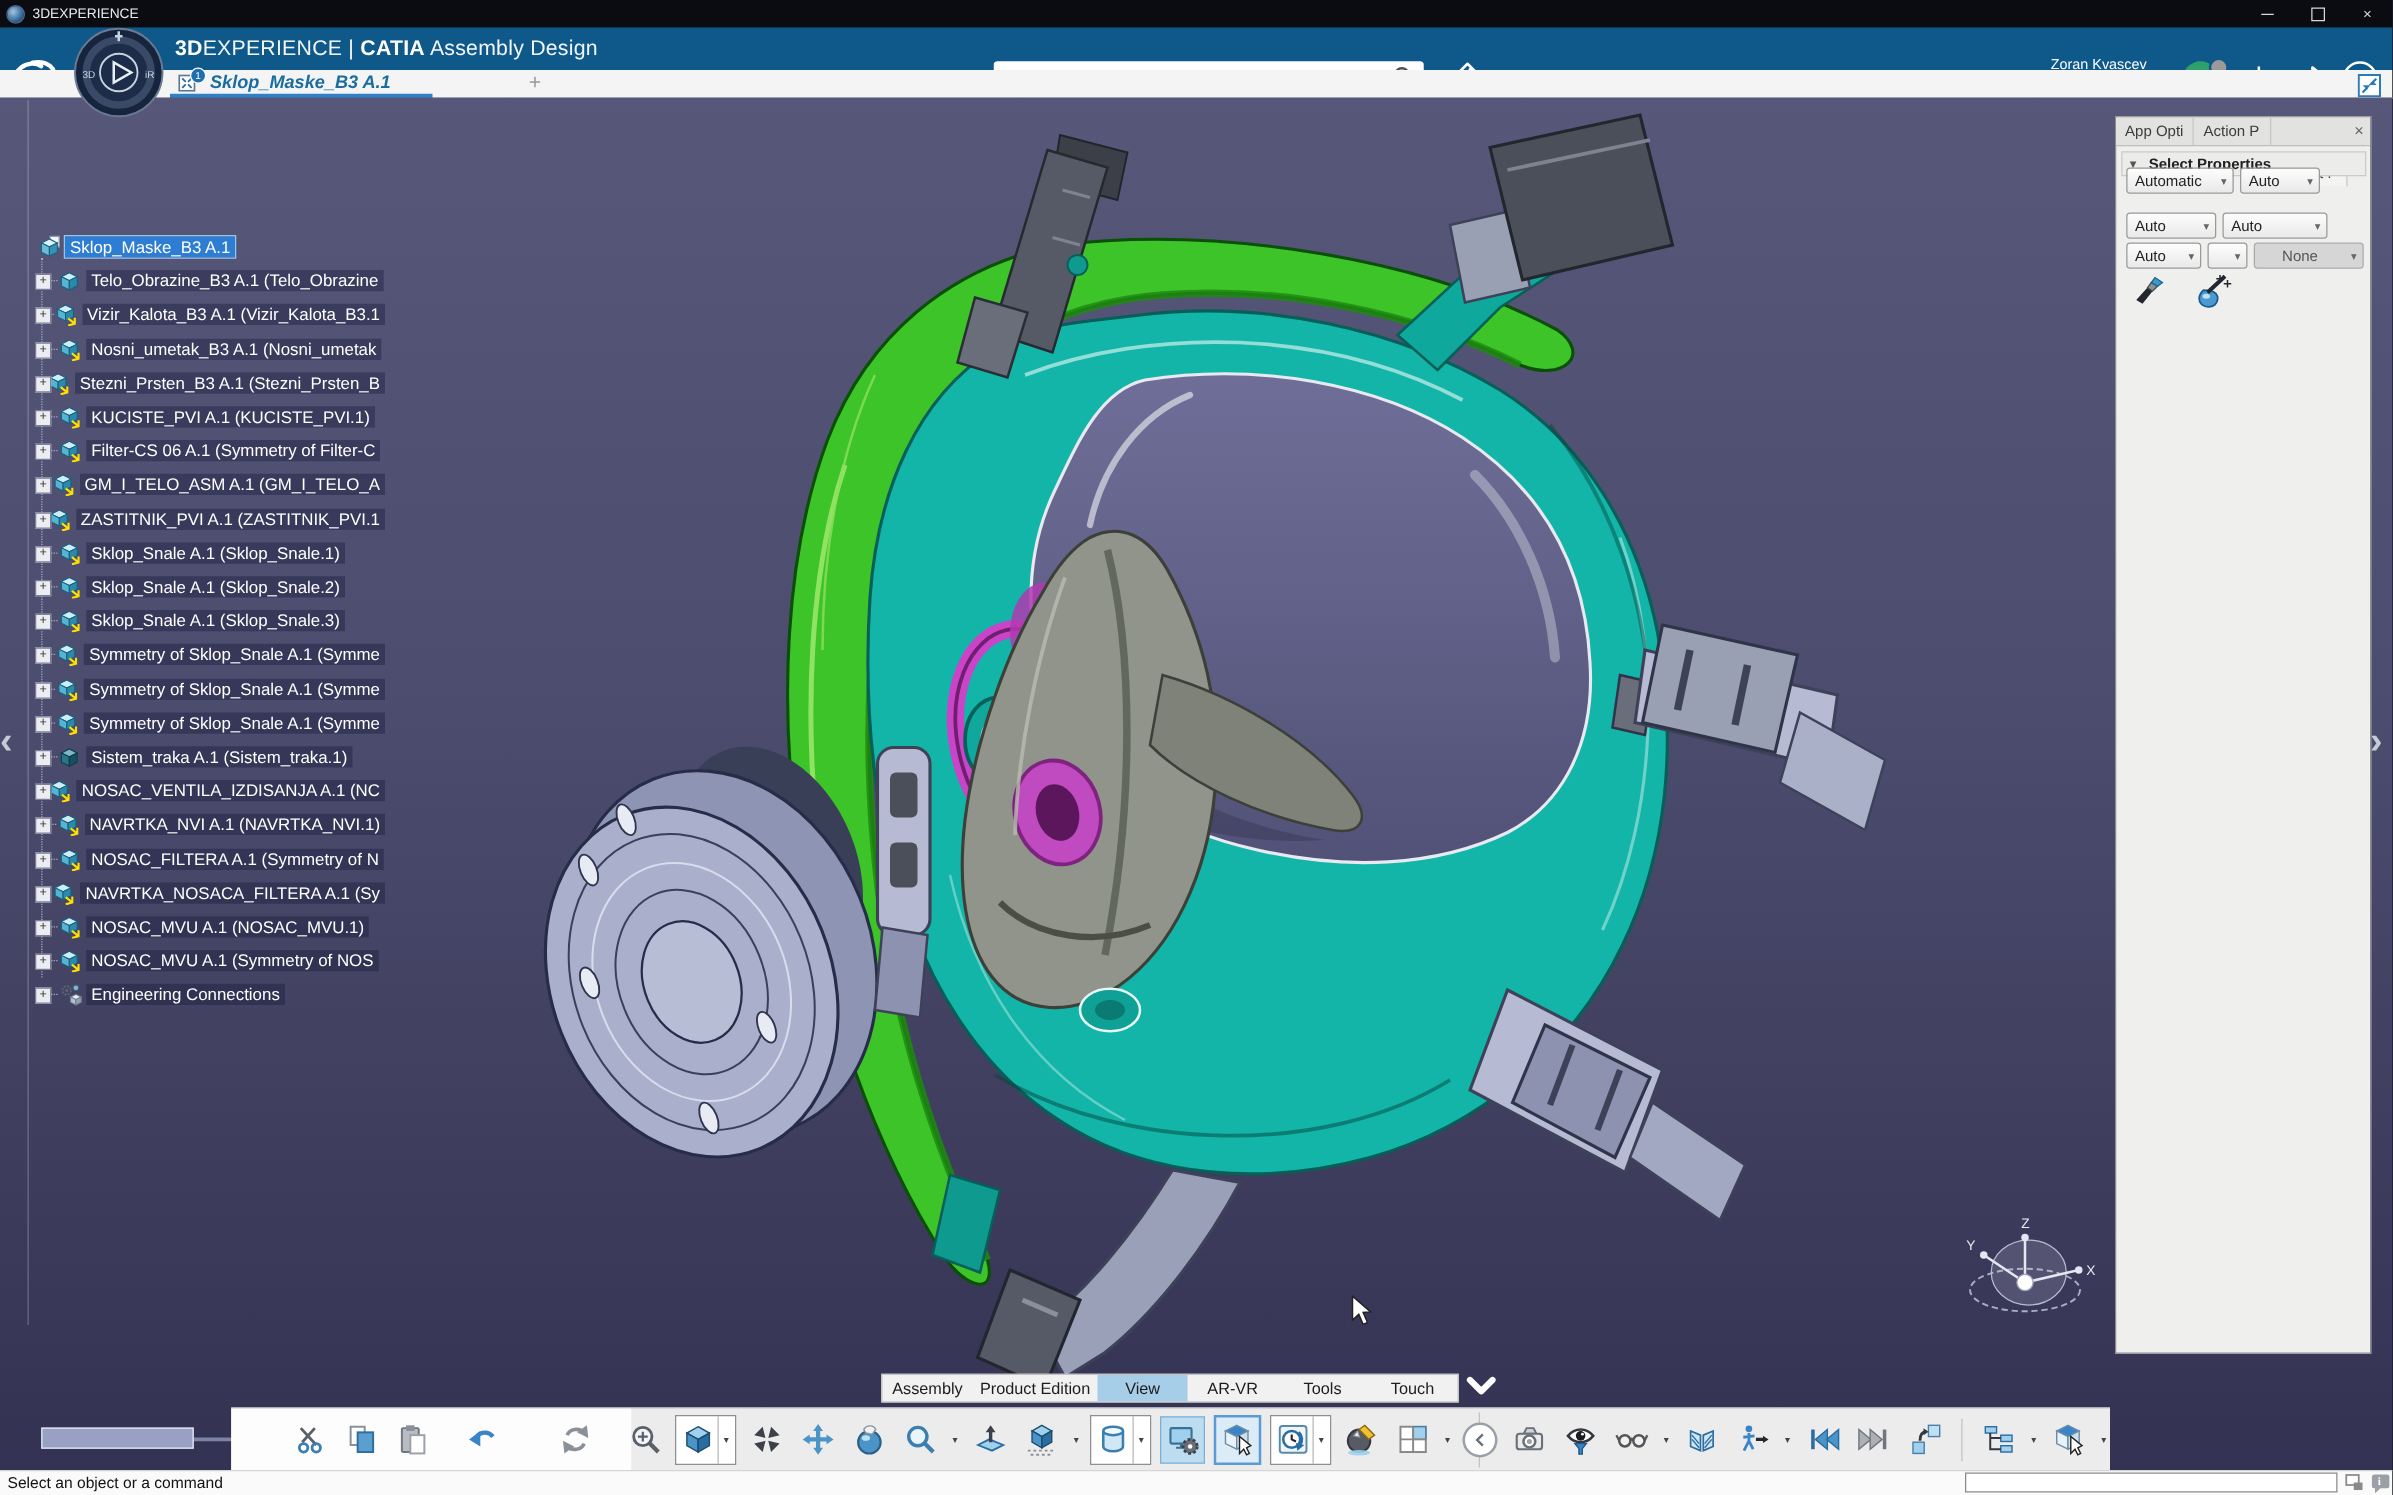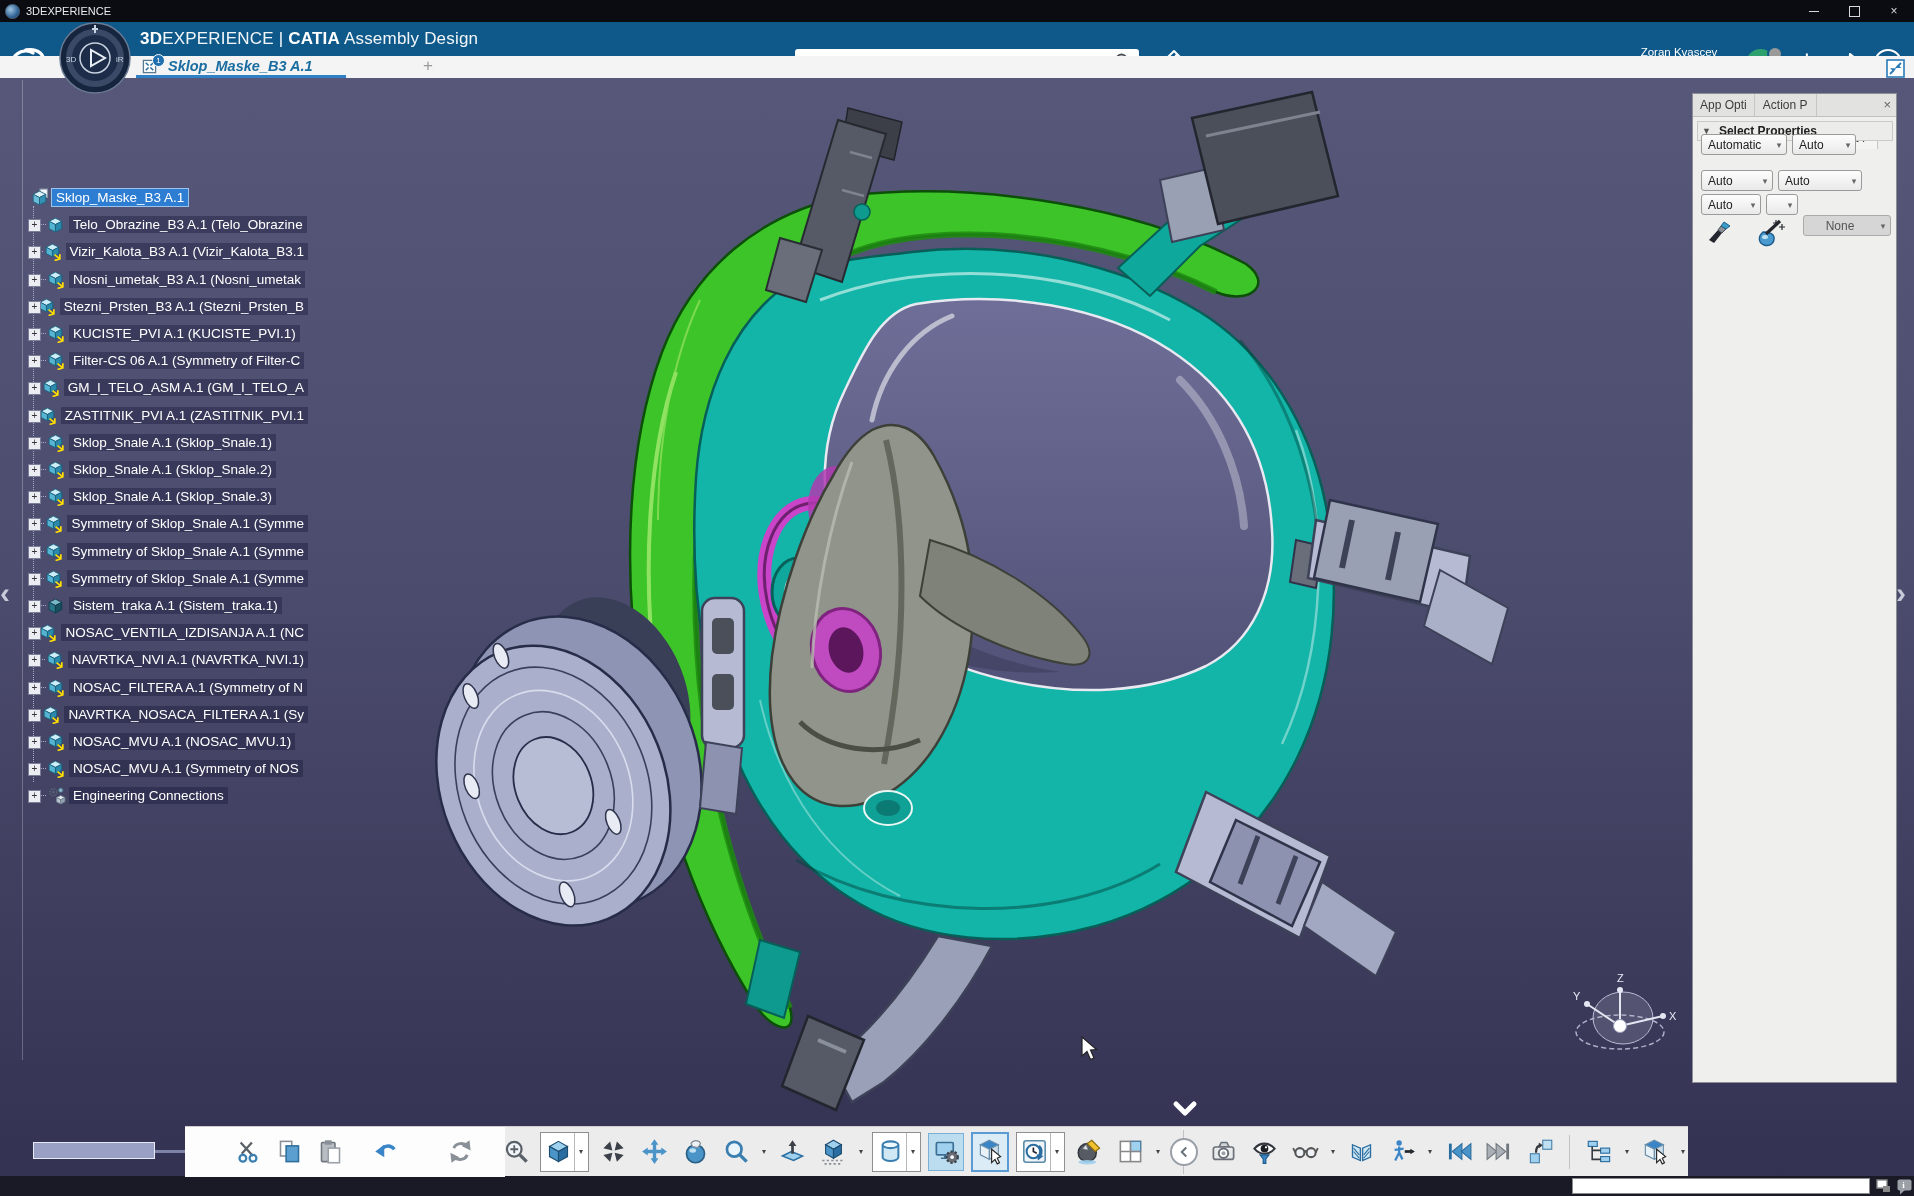--- a/index.html
+++ b/index.html
@@ -97,21 +97,21 @@
   .rp-close{margin-left:auto;width:18px;text-align:center;color:#666;font-size:13px;line-height:22px;}
   .rp-section{position:absolute;left:4px;top:27px;width:194px;height:18px;background:#ececeb;
               border:1px solid #cacaca;display:flex;align-items:center;}
   .rp-section .tri{color:#555;font-size:9px;margin:0 8px 0 4px;}
   .rp-section .stitle{font-weight:bold;font-size:12px;color:#222;}
   .combo-row{position:absolute;left:8px;display:flex;gap:5px;}
   .combo{height:19px;border:1px solid #9a9a9a;border-radius:3px;background:linear-gradient(#fdfdfd,#e9e9e9);
          display:flex;align-items:center;font-size:12px;color:#222;}
   .combo .cval{flex:1;padding-left:6px;white-space:nowrap;overflow:hidden;}
   .combo .carrow{width:14px;text-align:center;color:#666;font-size:9px;}
-  .combo.disabled{background:#d6d6d6;color:#555;border-color:#ababab;margin-top:21px;}
+  .combo.disabled{background:#d6d6d6;color:#555;border-color:#ababab;}
   .combo.disabled .cval{text-align:center;padding-left:0;}
   .rp-tools{position:absolute;left:14px;top:125px;display:flex;gap:16px;}
 
   
   .ribbon{position:absolute;left:705px;top:1099px;width:462px;height:23px;background:#f1f1f1;
           border:1px solid #c4c4c4;box-sizing:border-box;display:flex;}
   .rtab{flex:1;text-align:center;line-height:21px;font-size:13px;color:#1c1c1c;white-space:nowrap;padding:0 6px;}
   .rtab.active{background:#a7cee8;}
   .ribbon-chev{position:absolute;left:1172px;top:1100px;}
 
@@ -790,20 +790,28 @@
       </svg>
       <svg width="34" height="28" viewBox="0 0 34 28" data-interactable="true">
         <path d="M10 13 C5 17 5 24 11 26 C17 28 22 24 21 18 C20 14 15 13 10 13 Z" fill="#4a9ad0" stroke="#1c5c8c" stroke-width="1.4"></path>
         <ellipse cx="12" cy="18" rx="3" ry="2" fill="#bfe0f2"></ellipse>
         <path d="M13 15 L27 2" stroke="#23262c" stroke-width="3.2"></path>
         <path d="M23 1 V7 M20 4 H26 M29 5 V11 M26 8 H32" stroke="#23262c" stroke-width="1.2"></path>
       </svg>
     </div>
   </div>
 
+  <div class="ribbon" data-interactable="false">
+      <div class="rtab" data-interactable="true">Assembly</div>
+      <div class="rtab" data-interactable="true">Product Edition</div>
+      <div class="rtab active" data-interactable="true">View</div>
+      <div class="rtab" data-interactable="true">AR-VR</div>
+      <div class="rtab" data-interactable="true">Tools</div>
+      <div class="rtab" data-interactable="true">Touch</div>
+    </div>
   <svg class="ribbon-chev" width="26" height="20" viewBox="0 0 26 20" data-interactable="true">
     <path d="M4 4 L13 13 L22 4" stroke="#fff" stroke-width="5" fill="none" stroke-linecap="round" stroke-linejoin="round"></path>
   </svg>
 
   <div class="toolbar" data-interactable="false">
     <div class="tb-whiteseg" data-interactable="false"></div>
   <div class="tb-item" data-interactable="true">
         <svg width="27" height="27" data-interactable="false">
           <use href="#sym-cut"></use>
         </svg>
@@ -974,20 +982,23 @@
       </div>
       <div class="tb-caret" data-interactable="true">▾</div>
       <div class="tb-item" data-interactable="true">
         <svg width="27" height="27" data-interactable="false">
           <use href="#sym-cubecursor"></use>
         </svg>
       </div>
       <div class="tb-caret" data-interactable="true">▾</div>
     </div>
 
+  <div class="statusbar" data-interactable="false">
+    <span class="msg" data-interactable="false">Select an object or a command</span>
+  </div>
   <div class="cmdbox" data-interactable="true"></div>
   <svg class="st-ico" style="left:1876px" width="16" height="14" viewBox="0 0 16 14" data-interactable="true">
     <rect x="1" y="1" width="10" height="8" fill="#fff" stroke="#8a8a8a" stroke-width="1.4"></rect>
     <rect x="7" y="7" width="7" height="6" fill="#8a8a8a"></rect>
   </svg>
   <svg class="st-ico" style="left:1897px" width="15" height="16" viewBox="0 0 15 16" data-interactable="true">
     <rect x="0.5" y="0.5" width="14" height="11" rx="2" fill="#9aa0a6"></rect>
     <polygon points="3,11 3,15.5 8,11" fill="#9aa0a6"></polygon>
     <text x="5.2" y="9" font-size="9" font-weight="bold" fill="#fff" font-family="Liberation Serif, serif">i</text>
   </svg>

